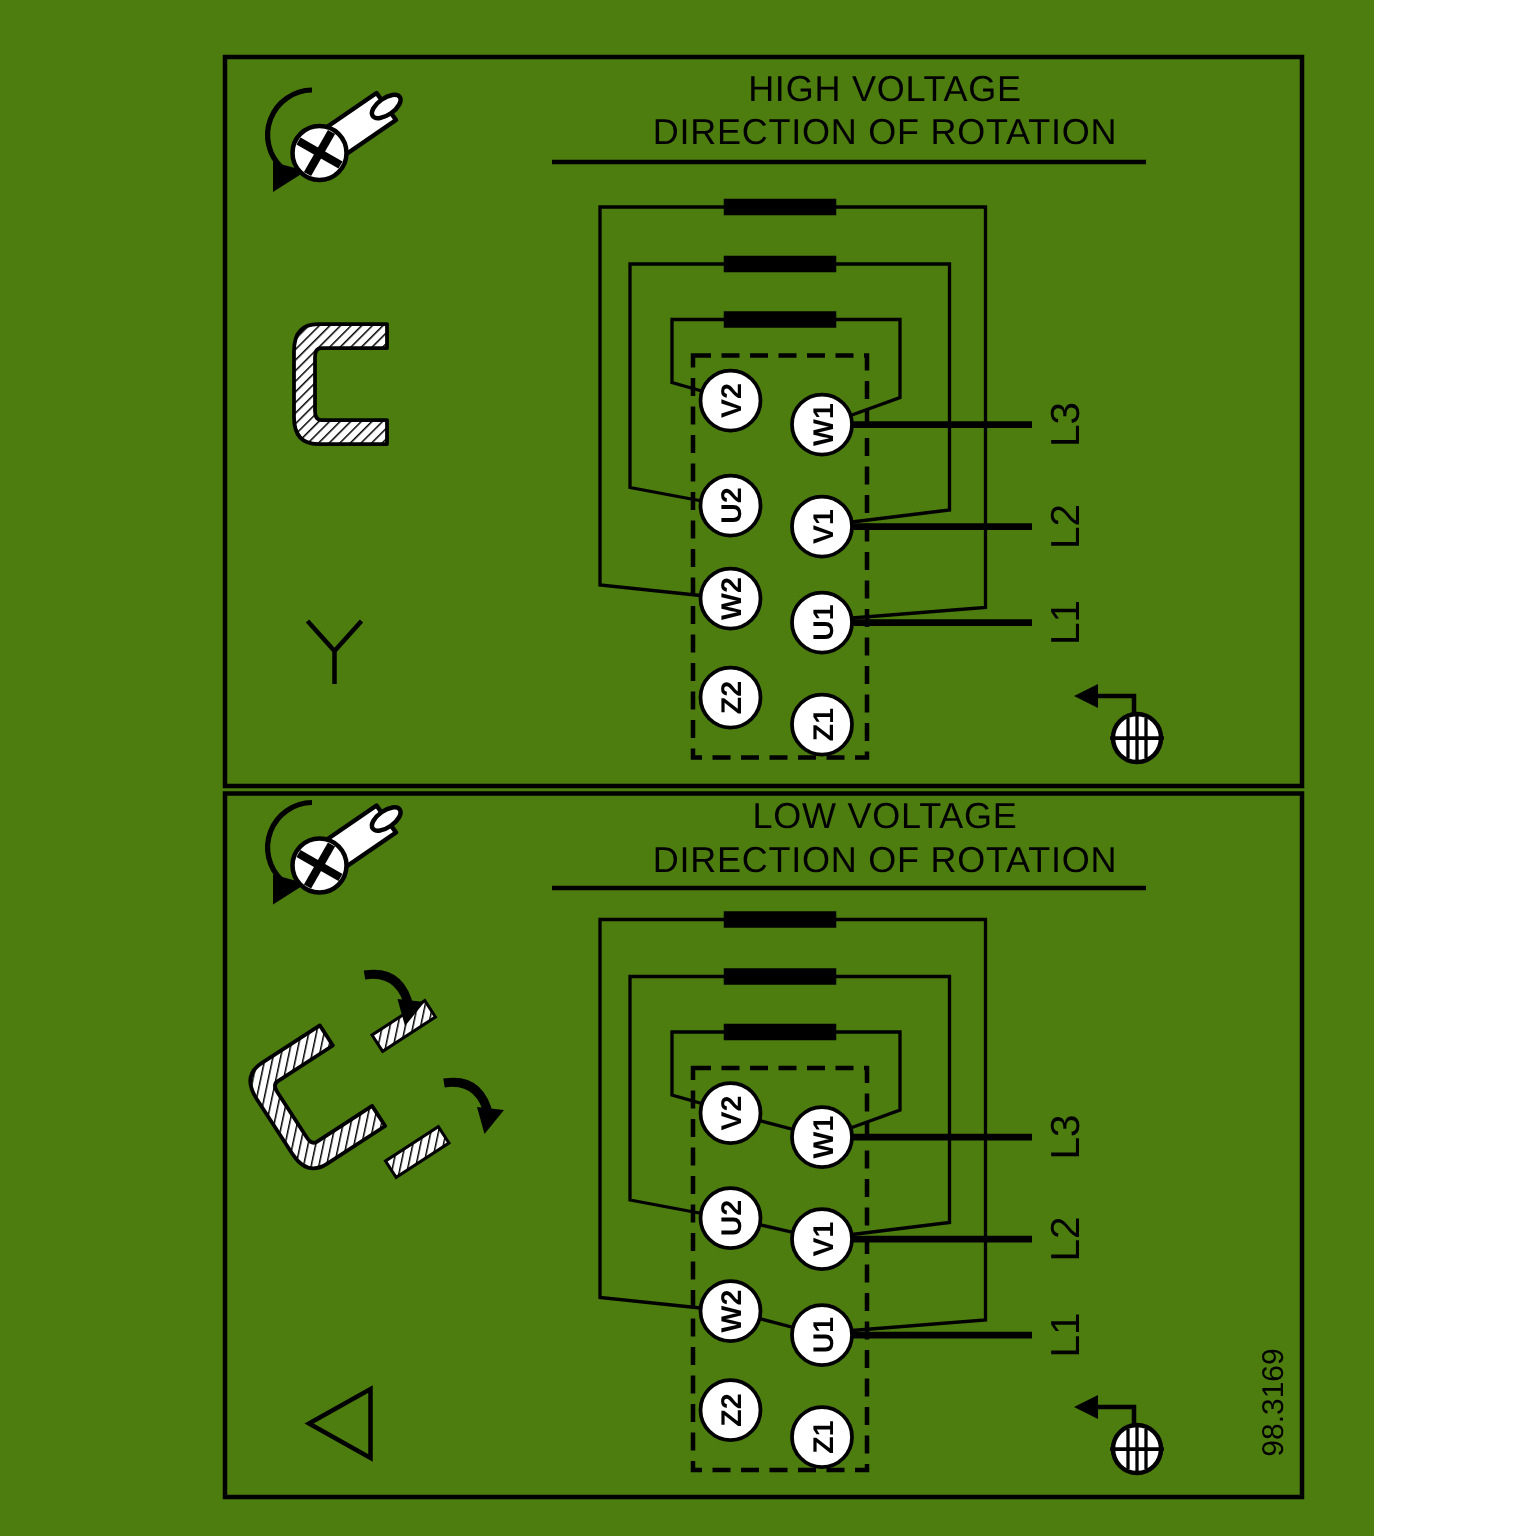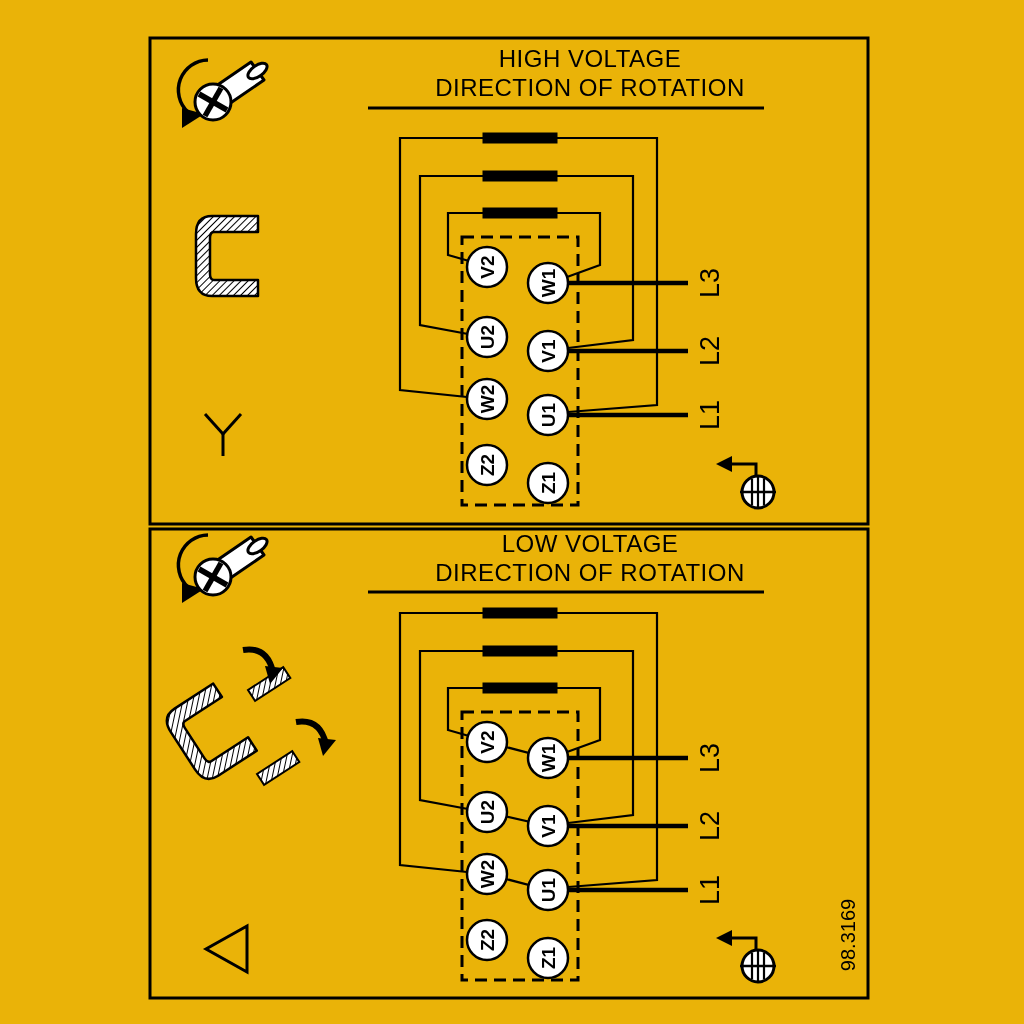--- a/index.html
+++ b/index.html
@@ -1,16 +1,16 @@
 <!DOCTYPE html>
 <html><head>
 <meta charset="utf-8">
 <style>
   html,body{margin:0;padding:0;background:#ffffff;}
-  .page{position:relative;width:1024px;height:1024px;background:#eab308;}
+  .page{position:relative;width:916px;height:1024px;background:#4d7c0f;}
   svg{display:block;}
   text{fill:#000;font-family:"Liberation Sans",sans-serif;}
   .title{font-size:24px;letter-spacing:0.5px;}
   .tlabel{font-size:19px;font-weight:bold;}
   .llabel{font-size:27px;}
   .doc{font-size:20px;}
   .frame{fill:none;stroke:#000;stroke-width:3;}
   .wire{fill:none;stroke:#000;stroke-width:2.2;}
   .thick{fill:none;stroke:#000;stroke-width:4.5;}
   .dashrect{fill:none;stroke:#000;stroke-width:3;stroke-dasharray:12 7;}

